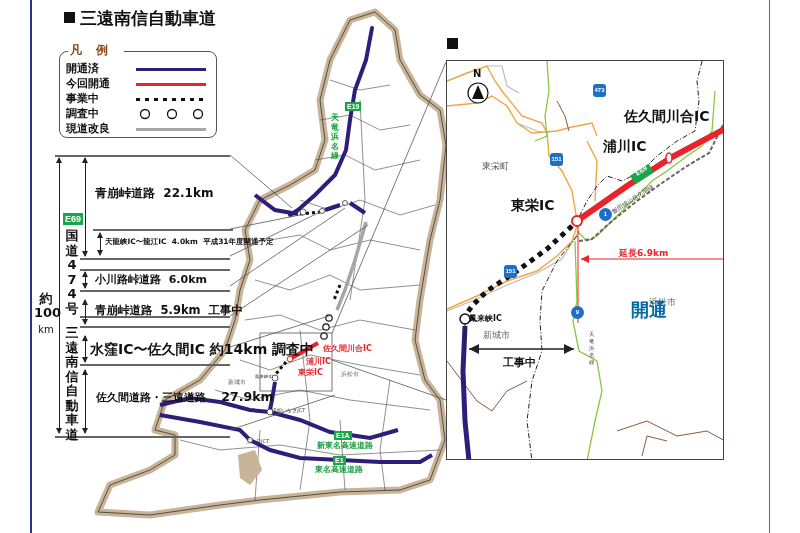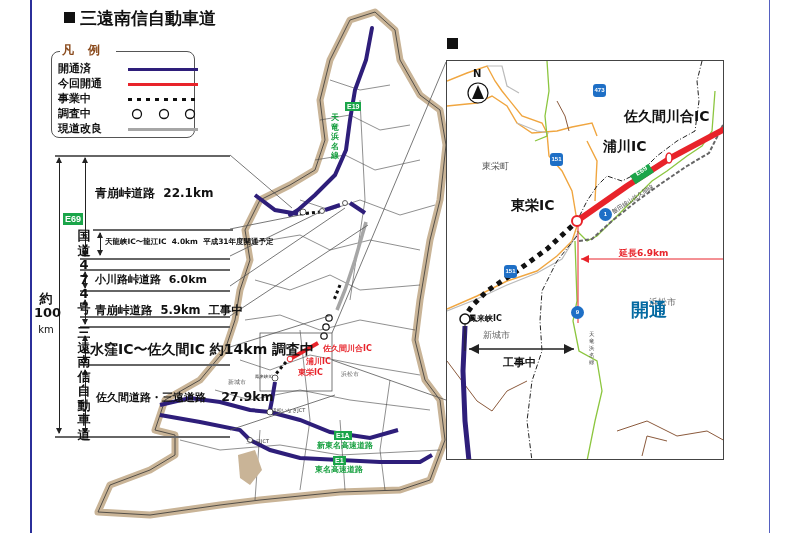--- a/index.html
+++ b/index.html
@@ -6,35 +6,35 @@
   body { width: 800px; height: 533px; background: #fff; position: relative; overflow: hidden;
          font-family: "DejaVu Sans", "Liberation Sans", sans-serif; color: #111; }
   .vline-left { position: absolute; left: 30px; top: 0; width: 2px; height: 533px; background: #2b2f9a; }
   .vline-right { position: absolute; left: 769px; top: 0; width: 1px; height: 533px; background: #5560c0; }
   .title { position: absolute; font-weight: bold; font-size: 17px; letter-spacing: 0px; }
   .title .sq { display: inline-block; width: 11px; height: 11px; background: #111; margin-right: 5px; vertical-align: 1px; }
   #title-main { left: 64px; top: 7px; }
   #title-sub { left: 447px; top: 34px; }
 
   
-  .legend { position: absolute; left: 51px; top: 51px; width: 144px; height: 87px; border: 1.5px solid #555; border-radius: 8px; }
+  .legend { position: absolute; left: 59px; top: 51px; width: 158px; height: 87px; border: 1.5px solid #555; border-radius: 8px; }
   .legend-title { position: absolute; left: 8px; top: -10px; background: #fff; padding: 0 2px; color: #8a4a1c; font-weight: bold; font-size: 12px; letter-spacing: 14px; }
   .legend-row { position: absolute; left: 6px; font-size: 11px; font-weight: bold; height: 14px; line-height: 14px; }
   .legend-row .lbl { position: absolute; left: 0; width: 60px; white-space: nowrap; }
   .legend-row .sw { position: absolute; left: 70px; width: 70px; top: 6px; }
 
   
   .annot { position: absolute; font-size: 11px; font-weight: bold; white-space: nowrap; }
   .hline { position: absolute; height: 1.5px; background: #666; }
   .varrow { position: absolute; width: 1px; background: #222; }
   .varrow::before, .varrow::after { content: ""; position: absolute; left: -3px; border-left: 3.5px solid transparent; border-right: 3.5px solid transparent; }
   .varrow::before { top: -1px; border-bottom: 6px solid #222; }
   .varrow::after { bottom: -1px; border-top: 6px solid #222; }
 
-  .vert-text { position: absolute; font-weight: bold; font-size: 13px; line-height: 14.5px; width: 16px; text-align: center; word-break: break-all; margin-left: 12px; }
+  .vert-text { position: absolute; font-weight: bold; font-size: 13px; line-height: 14.5px; width: 16px; text-align: center; word-break: break-all; }
   .e-badge { position: absolute; background: #1aa549; color: #fff; font-size: 9px; font-weight: bold; padding: 0 2px; line-height: 12px; font-family: "Liberation Sans", sans-serif; }
   .green-label { position: absolute; color: #17a040; font-weight: bold; font-size: 10px; white-space: nowrap; }
   .red-label { position: absolute; color: #e8232a; font-weight: bold; white-space: nowrap; }
   .small-grey { position: absolute; font-size: 7px; color: #666; white-space: nowrap; }
 
   
   .inset { position: absolute; left: 446px; top: 60px; width: 278px; height: 400px; border: 1.5px solid #444; background: #fff; overflow: hidden; }
   .inset-label { position: absolute; font-weight: bold; white-space: nowrap; }
   .route-shield { position: absolute; width: 13px; height: 13px; border-radius: 3px; background: #1e6fc6; color: #fff; font-size: 6px; text-align: center; line-height: 13px; font-weight: bold; font-family: "Liberation Sans", sans-serif; }
 </style>

